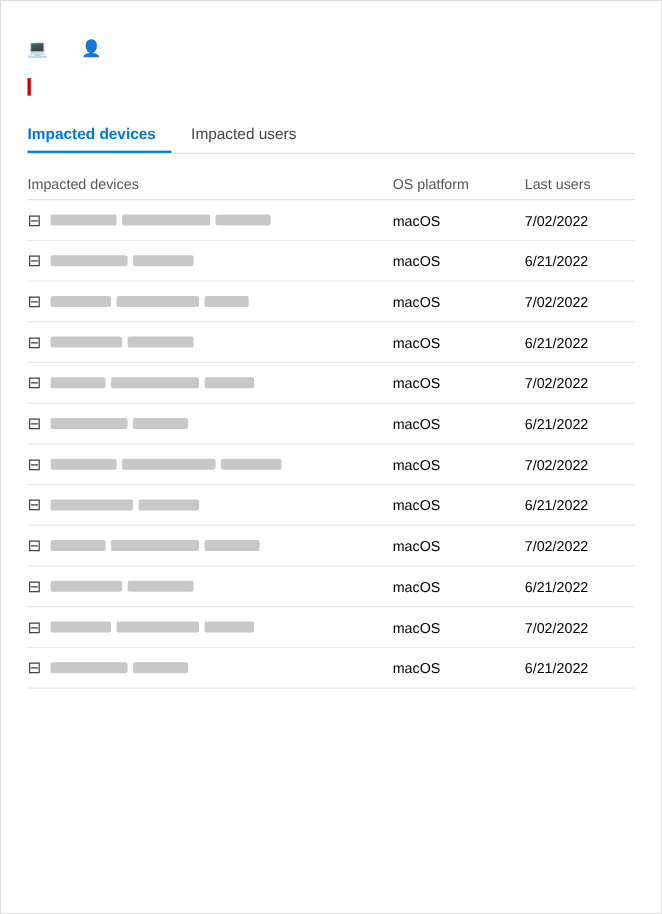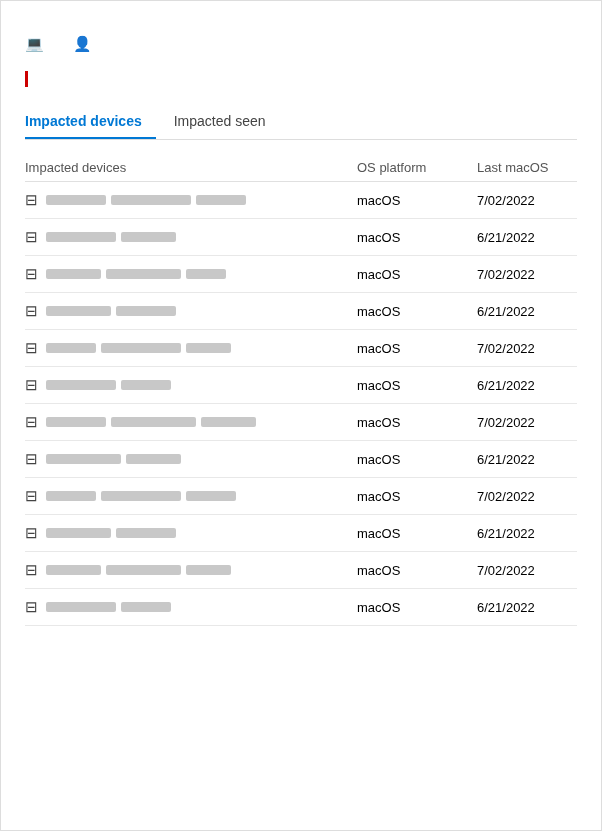--- a/index.html
+++ b/index.html
@@ -164,27 +164,27 @@
   </div>
 
   <div class="notification-box">
     <div class="notification-label"></div>
     <div class="notification-count"></div>
     <a class="view-link"></a>
   </div>
 
   <div class="tabs">
     <div class="tab active">Impacted devices</div>
-    <div class="tab">Impacted seen</div>
+    <div class="tab">Impacted users</div>
   </div>
 
   <div class="table-header-row">
     <span>Impacted devices</span>
     <span>OS platform</span>
-    <span>Last macOS</span>
+    <span>Last users</span>
   </div>
 
   <div id="table-body">
       <div class="table-row">
         <div class="device-cell">
           <span class="device-icon">⊟</span>
           <div class="redacted-row">
             <div class="redacted-line">
               <span class="redacted-block" style="width: 60px;"></span>
               <span class="redacted-block" style="width: 80px;"></span>

